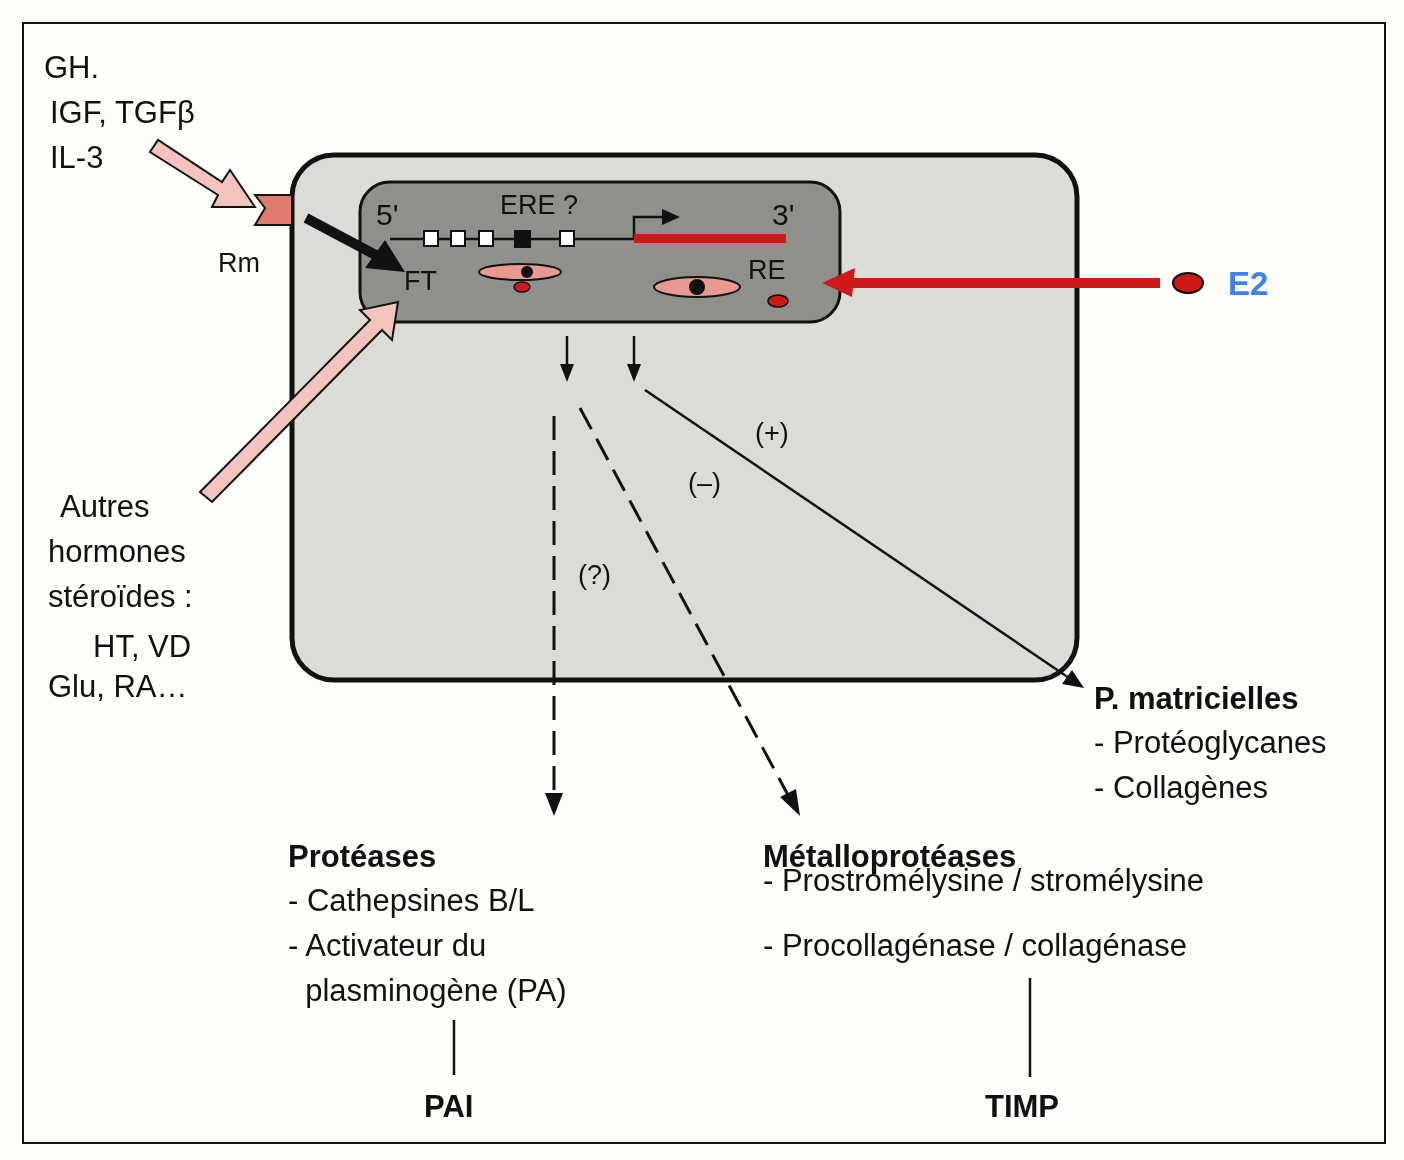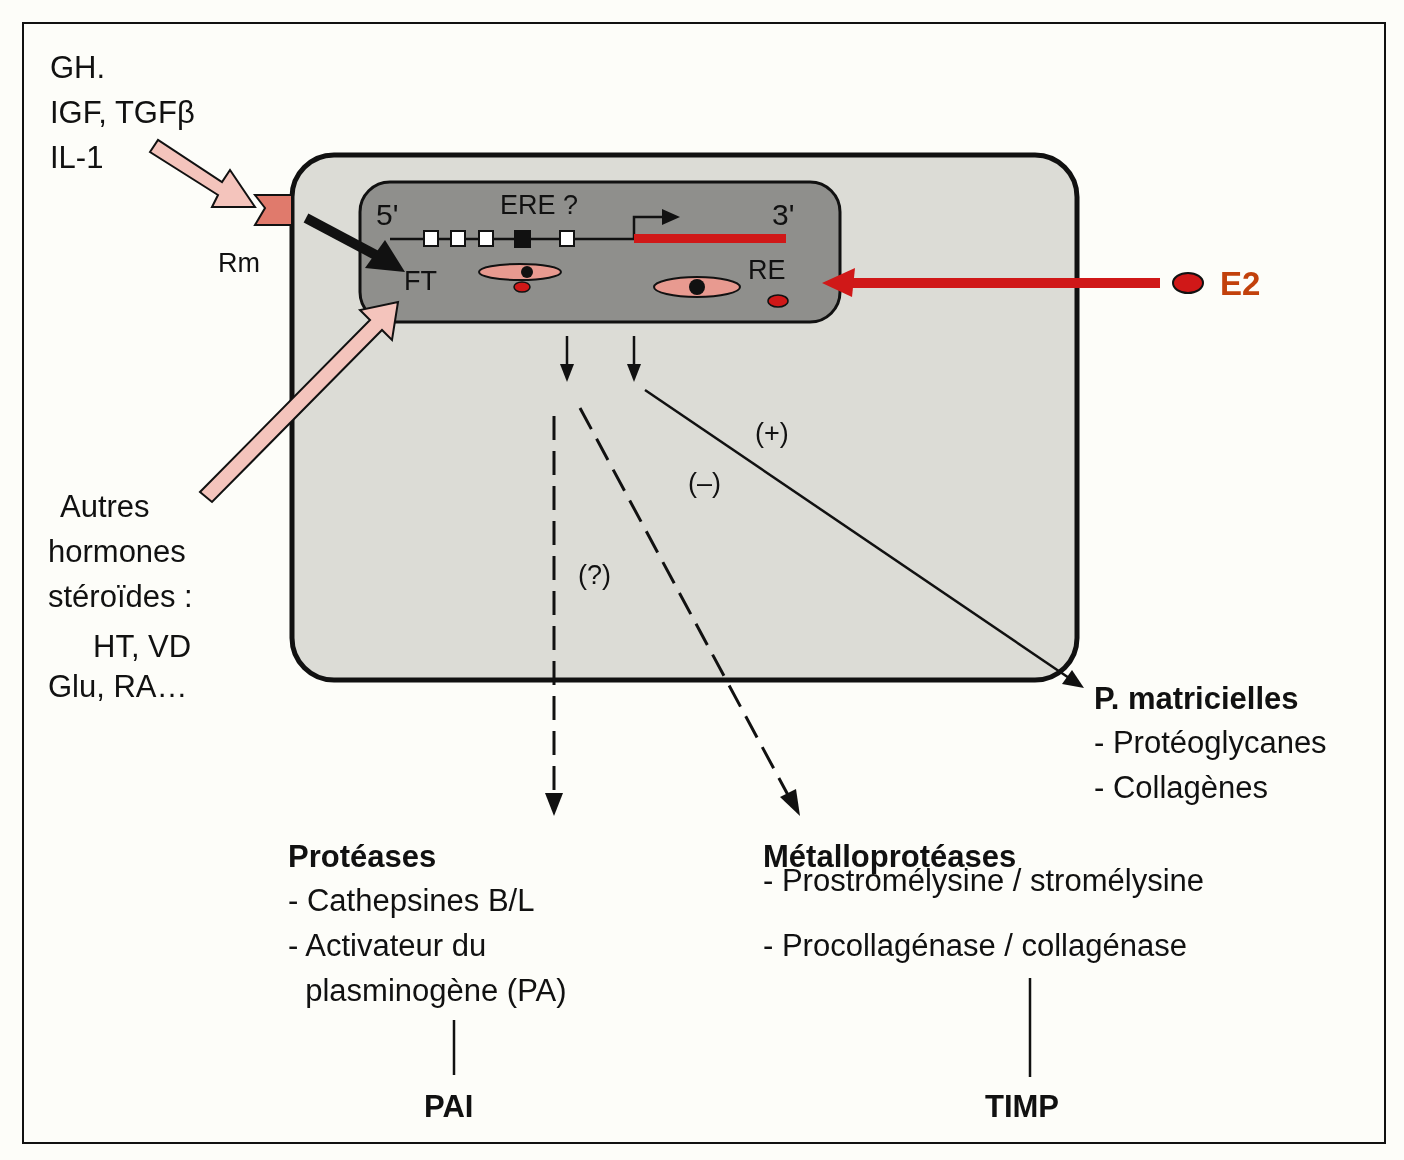--- a/index.html
+++ b/index.html
@@ -3,21 +3,21 @@
 <meta charset="utf-8">
 <style>
   html, body { margin:0; padding:0; background:#fdfdf9; }
   body { width:1404px; height:1160px; position:relative; overflow:hidden;
          font-family:"Liberation Sans", sans-serif; color:#111; }
   #frame { position:absolute; left:22px; top:22px; width:1364px; height:1122px;
            border:2px solid #111; box-sizing:border-box; }
   svg#diagram { position:absolute; left:0; top:0; }
   .txt { position:absolute; font-size:31px; line-height:45px; white-space:nowrap; }
   .bold { font-weight:bold; }
-  .red { color:#c2410c; }
+  .red { color:#3b82f6;margin-left:8px; }
   .small { font-size:27px; line-height:30px; }
 </style>
 </head>
 <body>
 
 <div id="frame"></div>
 
 <svg id="diagram" width="1404" height="1160">
   <defs>
     <marker id="ah" markerWidth="8" markerHeight="8" refX="7" refY="4" orient="auto" markerUnits="userSpaceOnUse">
@@ -78,23 +78,23 @@
 
   <line x1="554" y1="416" x2="554" y2="795" stroke="#111" stroke-width="3" stroke-dasharray="24,11"></line>
   <polygon points="554,816 545,793 563,793" fill="#111"></polygon>
   <line x1="580" y1="408" x2="788" y2="795" stroke="#111" stroke-width="3" stroke-dasharray="24,11"></line>
   <polygon points="800,816 780,797 796,789" fill="#111"></polygon>
 
   <line x1="454" y1="1020" x2="454" y2="1075" stroke="#111" stroke-width="2.5"></line>
   <line x1="1030" y1="978" x2="1030" y2="1077" stroke="#111" stroke-width="2.5"></line>
 </svg>
 
-<div class="txt" style="left:50px;top:45px;text-align:center;">GH.</div>
+<div class="txt" style="left:44px;top:45px;text-align:center;">GH.</div>
 <div class="txt" style="left:50px;top:90px;">IGF, TGFβ</div>
-<div class="txt" style="left:50px;top:135px;">IL-1</div>
+<div class="txt" style="left:50px;top:135px;">IL-3</div>
 
 <div class="txt small" style="left:218px;top:248px;">Rm</div>
 
 <div class="txt" style="left:48px;top:484px;margin-left:12px;">Autres</div>
 <div class="txt" style="left:48px;top:529px;">hormones</div>
 <div class="txt" style="left:48px;top:574px;">stéroïdes :</div>
 <div class="txt" style="left:48px;top:624px;margin-left:45px;">HT, VD</div>
 <div class="txt" style="left:48px;top:664px;">Glu, RA…</div>
 
 <div class="txt small" style="left:376px;top:200px;font-size:30px;">5'</div>

